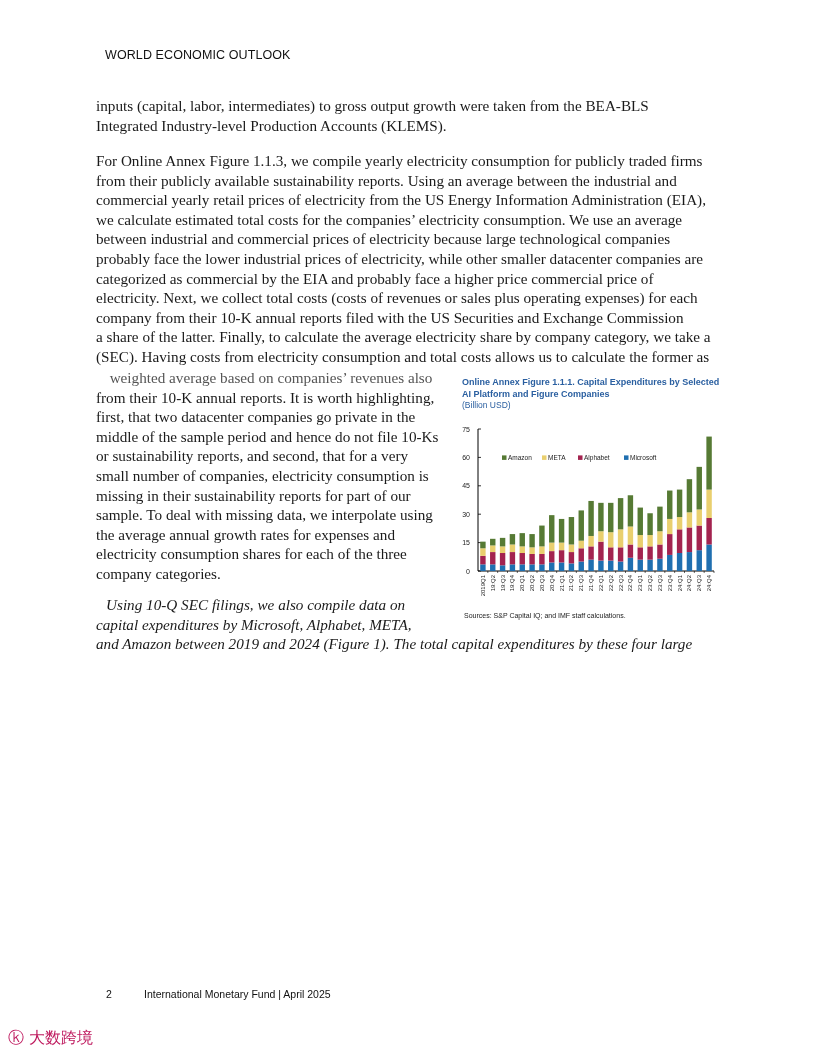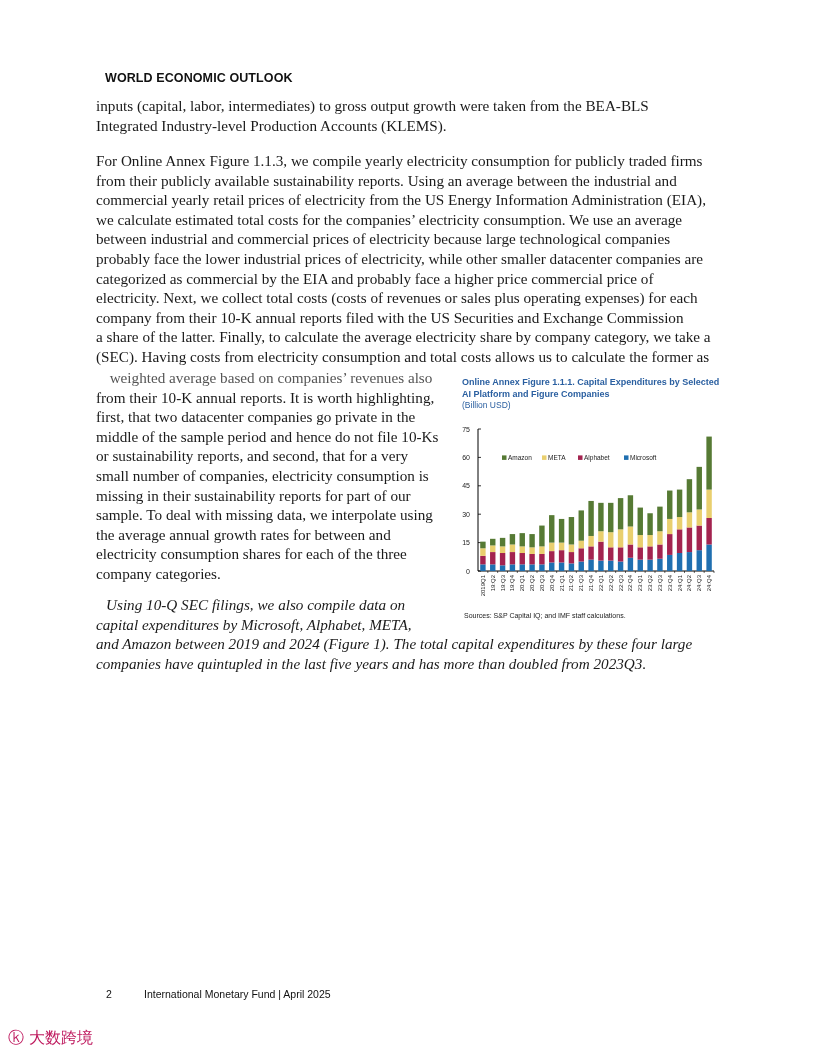--- a/index.html
+++ b/index.html
@@ -1,17 +1,17 @@
 <!DOCTYPE html>
 <html><head>
 <meta charset="utf-8">
 <style>
   html, body { margin: 0; padding: 0; background: #fff; }
   body { width: 816px; height: 1056px; position: relative; overflow: hidden; color: #111; }
-  .running-head { position: absolute; left: 105px; top: 48px; font-family: "Liberation Sans", sans-serif; font-weight: bold; font-size: 12.5px; letter-spacing: 0.1px; margin-top: 23px; }
+  .running-head { position: absolute; left: 105px; top: 48px; font-family: "Liberation Sans", sans-serif; font-weight: normal; font-size: 12.5px; letter-spacing: 0.1px; }
   .body-text { font-family: "Liberation Serif", serif; font-size: 15.2px; line-height: 19.6px; color: #1a1a1a; }
   .p1 { position: absolute; left: 96px; top: 96px; width: 630px; margin: 0; }
   .p2 { position: absolute; left: 96px; top: 151px; width: 630px; margin: 0; }
   .line { display: block; white-space: nowrap; }
   .p3 { position: absolute; left: 96px; top: 368px; width: 350px; margin: 0; }
   .p4 { position: absolute; left: 96px; top: 595px; width: 640px; margin: 0; font-style: italic; }
   .indent { padding-left: 10px; }
   .faded { color: #555; text-align: center; }
   .figure { position: absolute; left: 462px; top: 377px; width: 260px; }
   .fig-title { font-family: "Liberation Sans", sans-serif; font-weight: bold; font-size: 9px; line-height: 11.5px; color: #2a5fa0; }
@@ -49,30 +49,29 @@
 
 <p class="body-text p3">
   <span class="line faded">weighted average based on companies’ revenues also</span>
   <span class="line">from their 10-K annual reports. It is worth highlighting,</span>
   <span class="line">first, that two datacenter companies go private in the</span>
   <span class="line">middle of the sample period and hence do not file 10-Ks</span>
   <span class="line">or sustainability reports, and second, that for a very</span>
   <span class="line">small number of companies, electricity consumption is</span>
   <span class="line">missing in their sustainability reports for part of our</span>
   <span class="line">sample. To deal with missing data, we interpolate using</span>
-  <span class="line">the average annual growth rates for between and</span>
+  <span class="line">the average annual growth rates for expenses and</span>
   <span class="line">electricity consumption shares for each of the three</span>
   <span class="line">company categories.</span>
 </p>
 
 <p class="body-text p4">
   <span class="line indent">Using 10-Q SEC filings, we also compile data on</span>
   <span class="line">capital expenditures by Microsoft, Alphabet, META,</span>
   <span class="line">and Amazon between 2019 and 2024 (Figure 1). The total capital expenditures by these four large</span>
-  <span class="line">companies have quintupled in the last five years and has more than doubled from 2023Q3.</span>
 </p>
 
 <div class="figure">
   <div class="fig-title">
     <div>Online Annex Figure 1.1.1. Capital Expenditures by Selected</div>
     <div>AI Platform and Figure Companies</div>
   </div>
   <div class="fig-sub">(Billion USD)</div>
   <svg class="chart-svg" id="chart" width="260" height="190" xmlns="http://www.w3.org/2000/svg">
       <line x1="16" y1="10" x2="16" y2="152" stroke="#000" stroke-width="1"></line>

